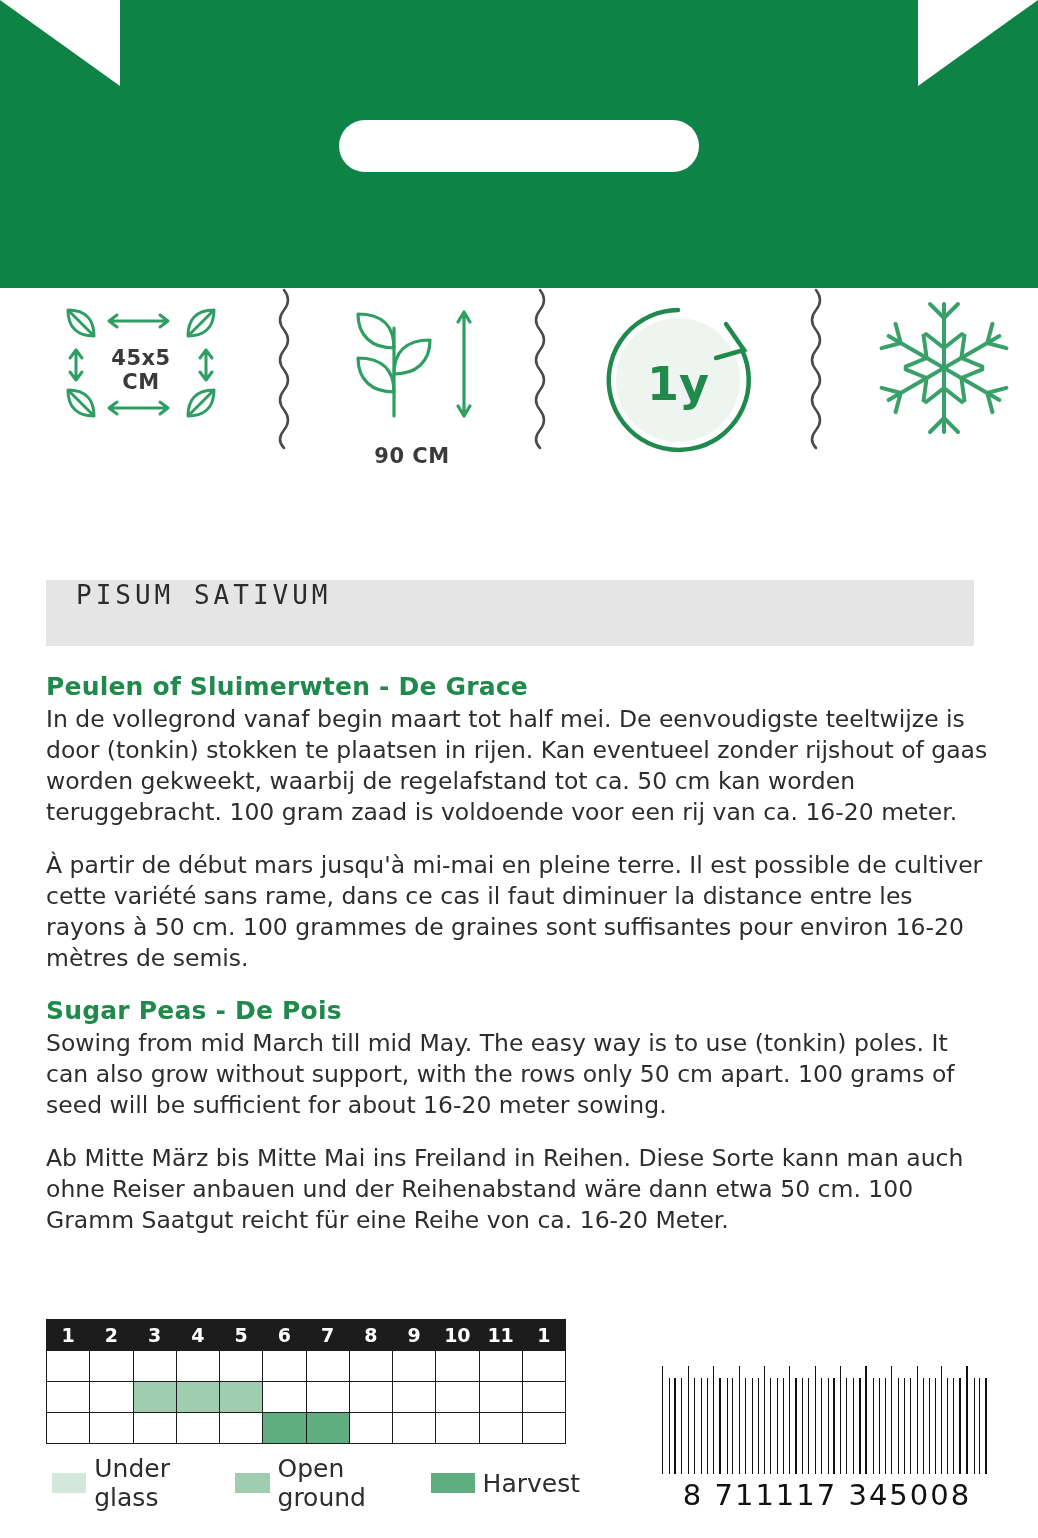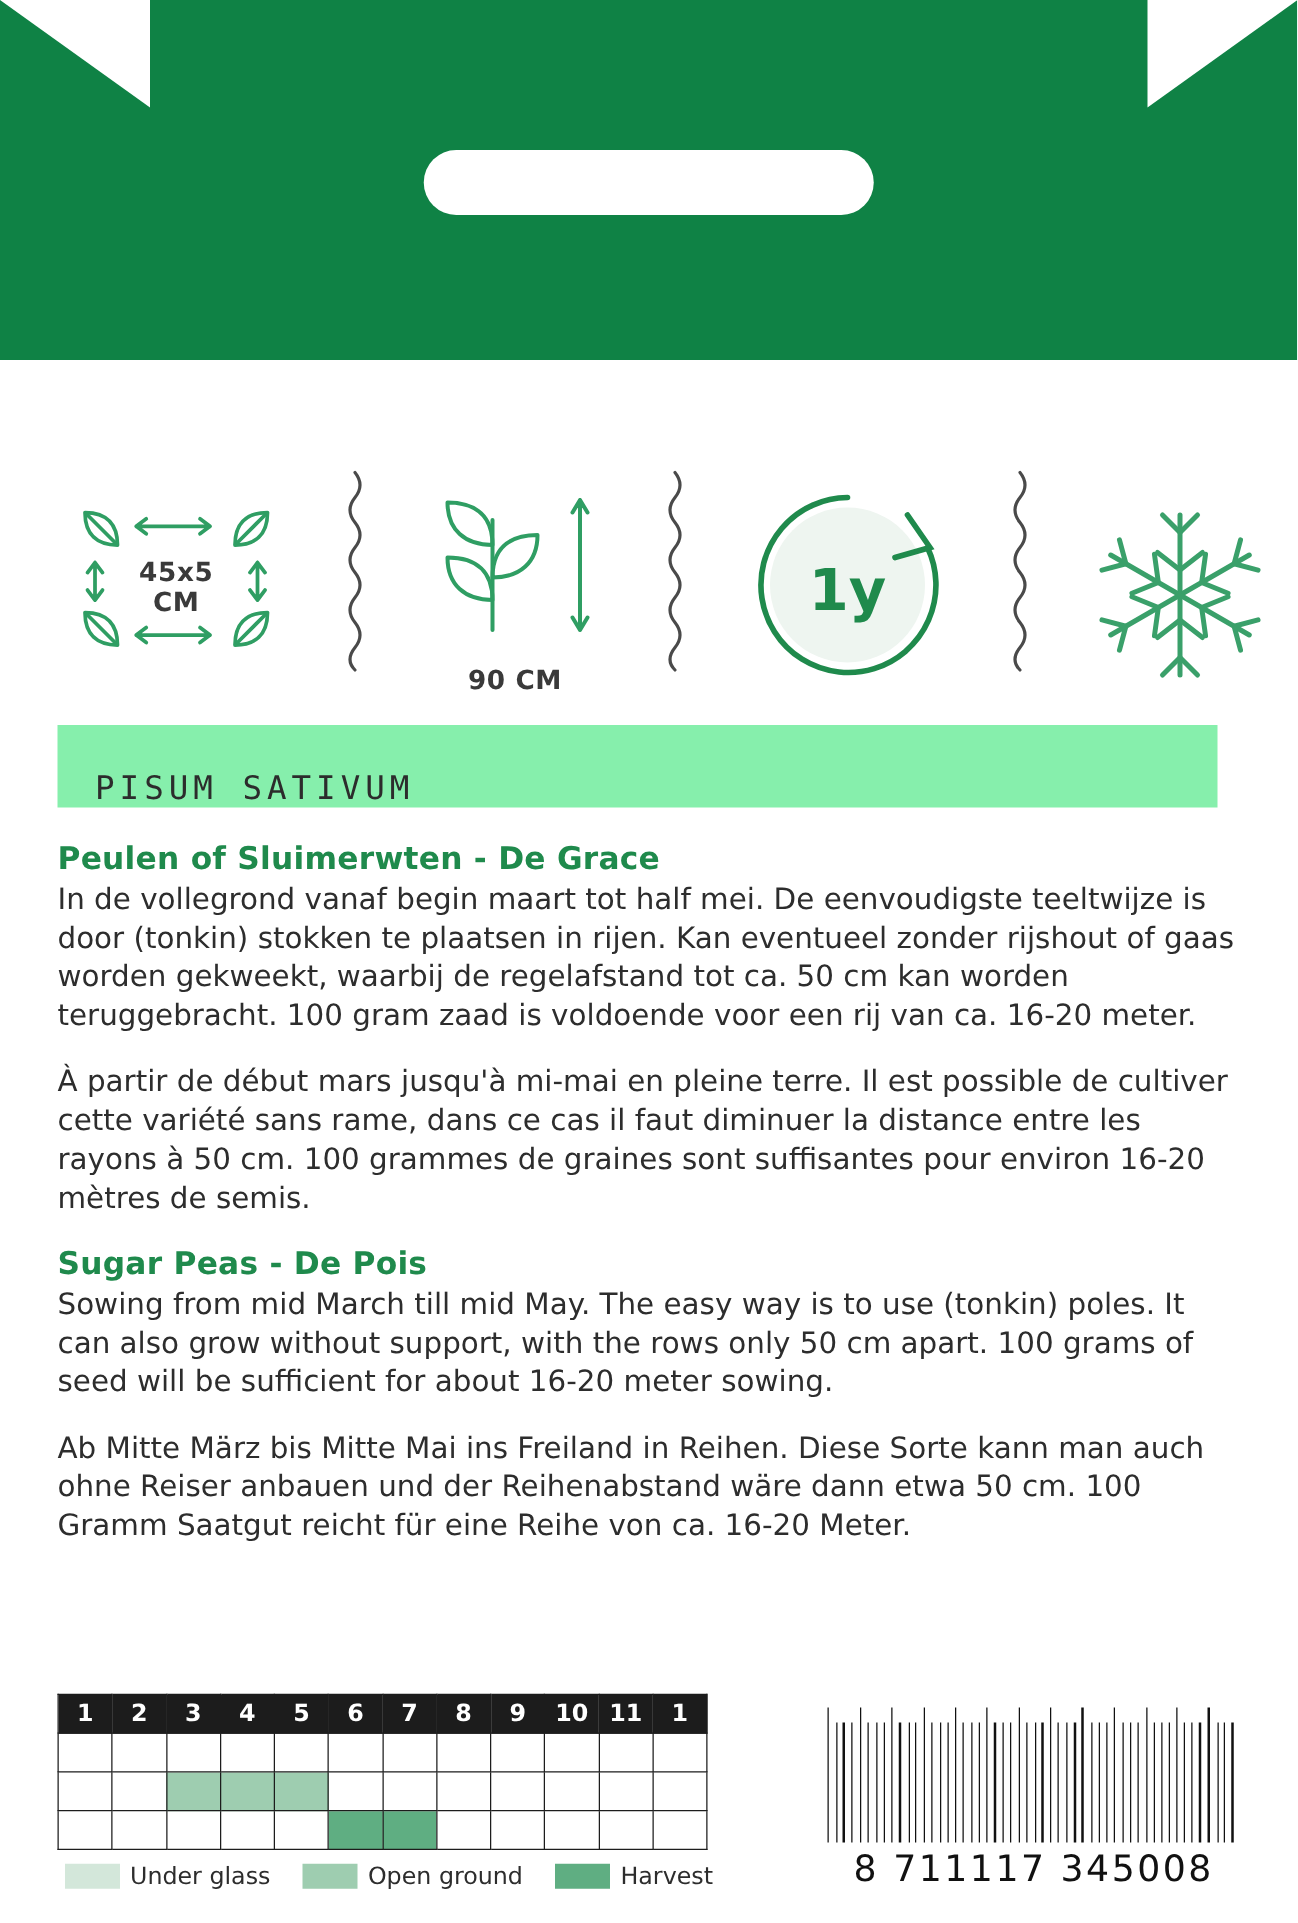--- a/index.html
+++ b/index.html
@@ -53,21 +53,21 @@
     height: 52px;
     background: #ffffff;
     border-radius: 26px;
   }
 
   
   .icon-row {
     position: relative;
     height: 268px;
     display: flex;
-    align-items: flex-end;
+    align-items: flex-start;
     padding: 0 46px;
     box-sizing: border-box;
     gap: 38px;
   }
   .icon-cell {
     display: flex;
     flex-direction: column;
     align-items: center;
     justify-content: center;
   }
@@ -89,23 +89,23 @@
     letter-spacing: 0.5px;
     text-align: center;
     line-height: 1.15;
   }
 
   
   .latin-bar {
     position: relative;
     margin: 24px 64px 0 46px;
     height: 66px;
-    background: #86efac;
-    display: flex;
-    align-items: flex-end;
+    background: #e5e5e5;
+    display: flex;
+    align-items: flex-start;
   }
   .latin-name {
     font-family: "DejaVu Sans Mono", monospace;
     font-size: 26px;
     letter-spacing: 4px;
     color: #2c2c2c;
     padding-left: 30px;
   }
   .crispy-badge {
     position: absolute;
@@ -189,21 +189,21 @@
     display: flex;
     align-items: center;
     margin-right: 26px;
   }
   .legend-swatch {
     width: 44px;
     height: 20px;
     margin-right: 8px;
   }
   .legend-label {
-    font-size: 19px;
+    font-size: 25px;
     color: #2d2d2d;
   }
 
   
   .barcode-wrap {
     margin-left: auto;
     width: 330px;
     text-align: center;
   }
   .barcode-bars {

